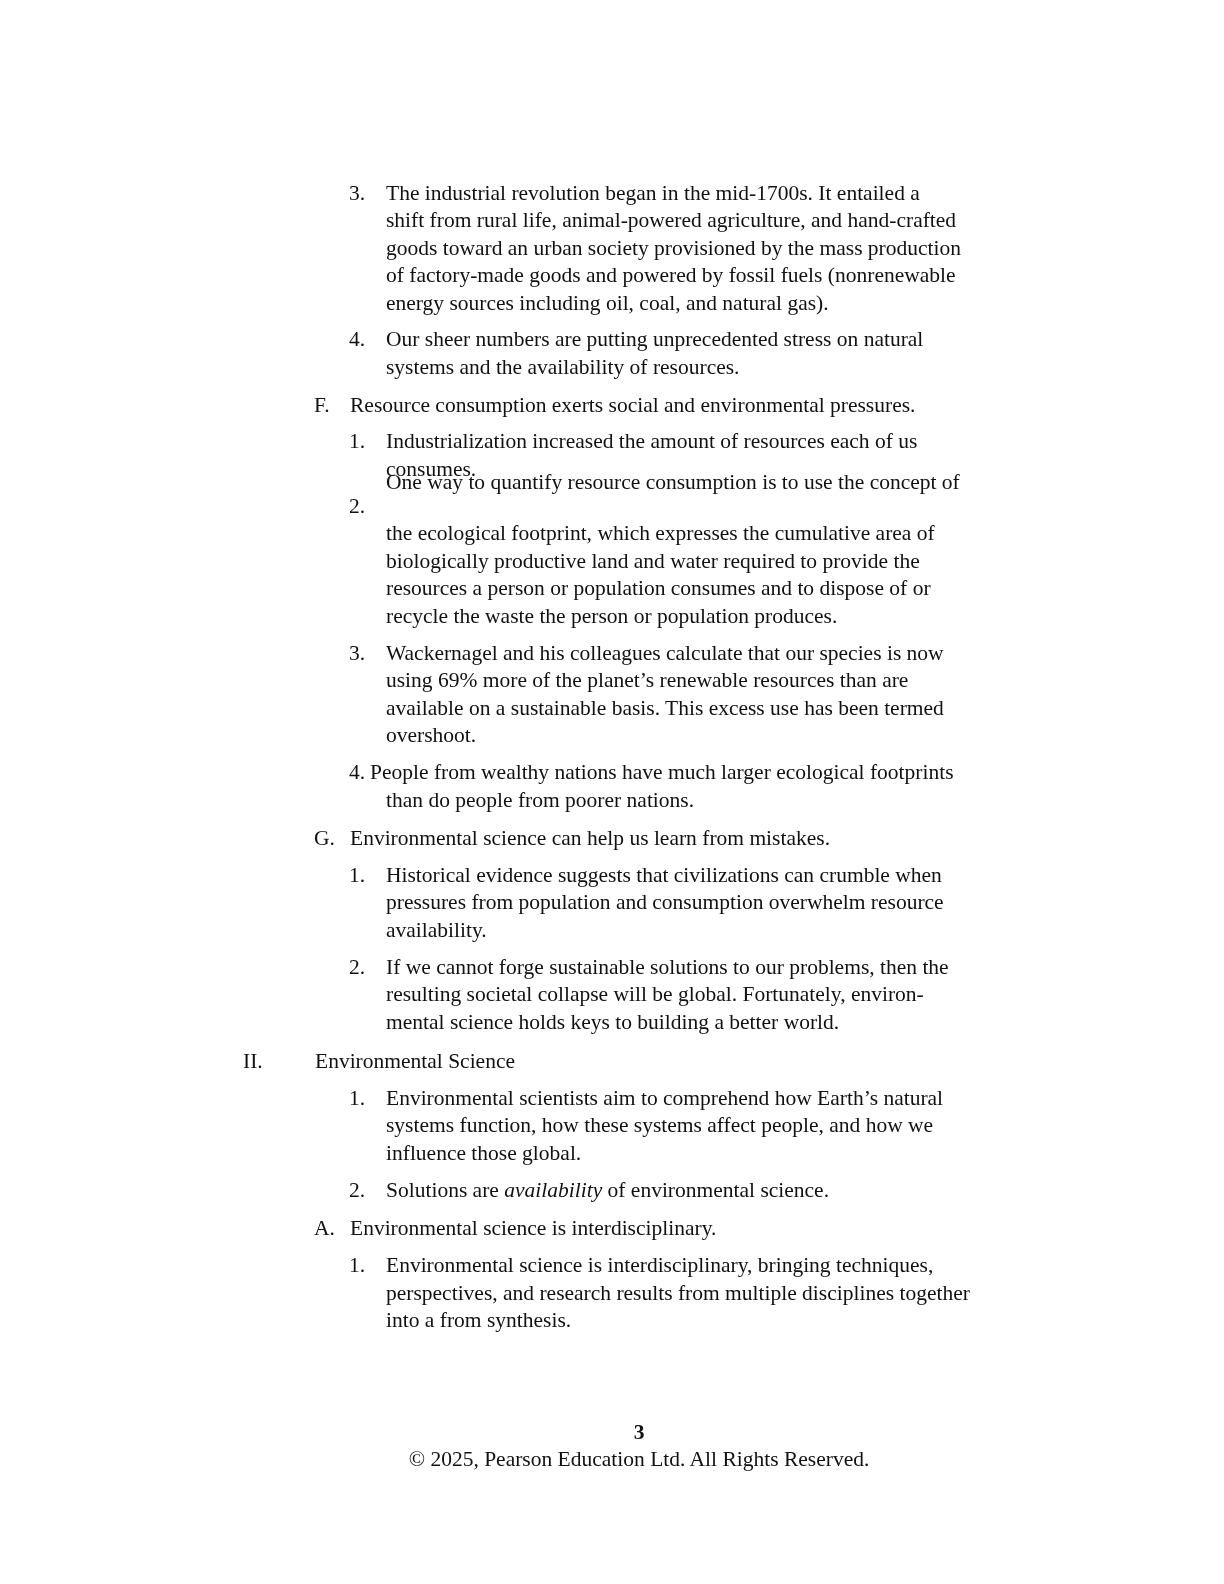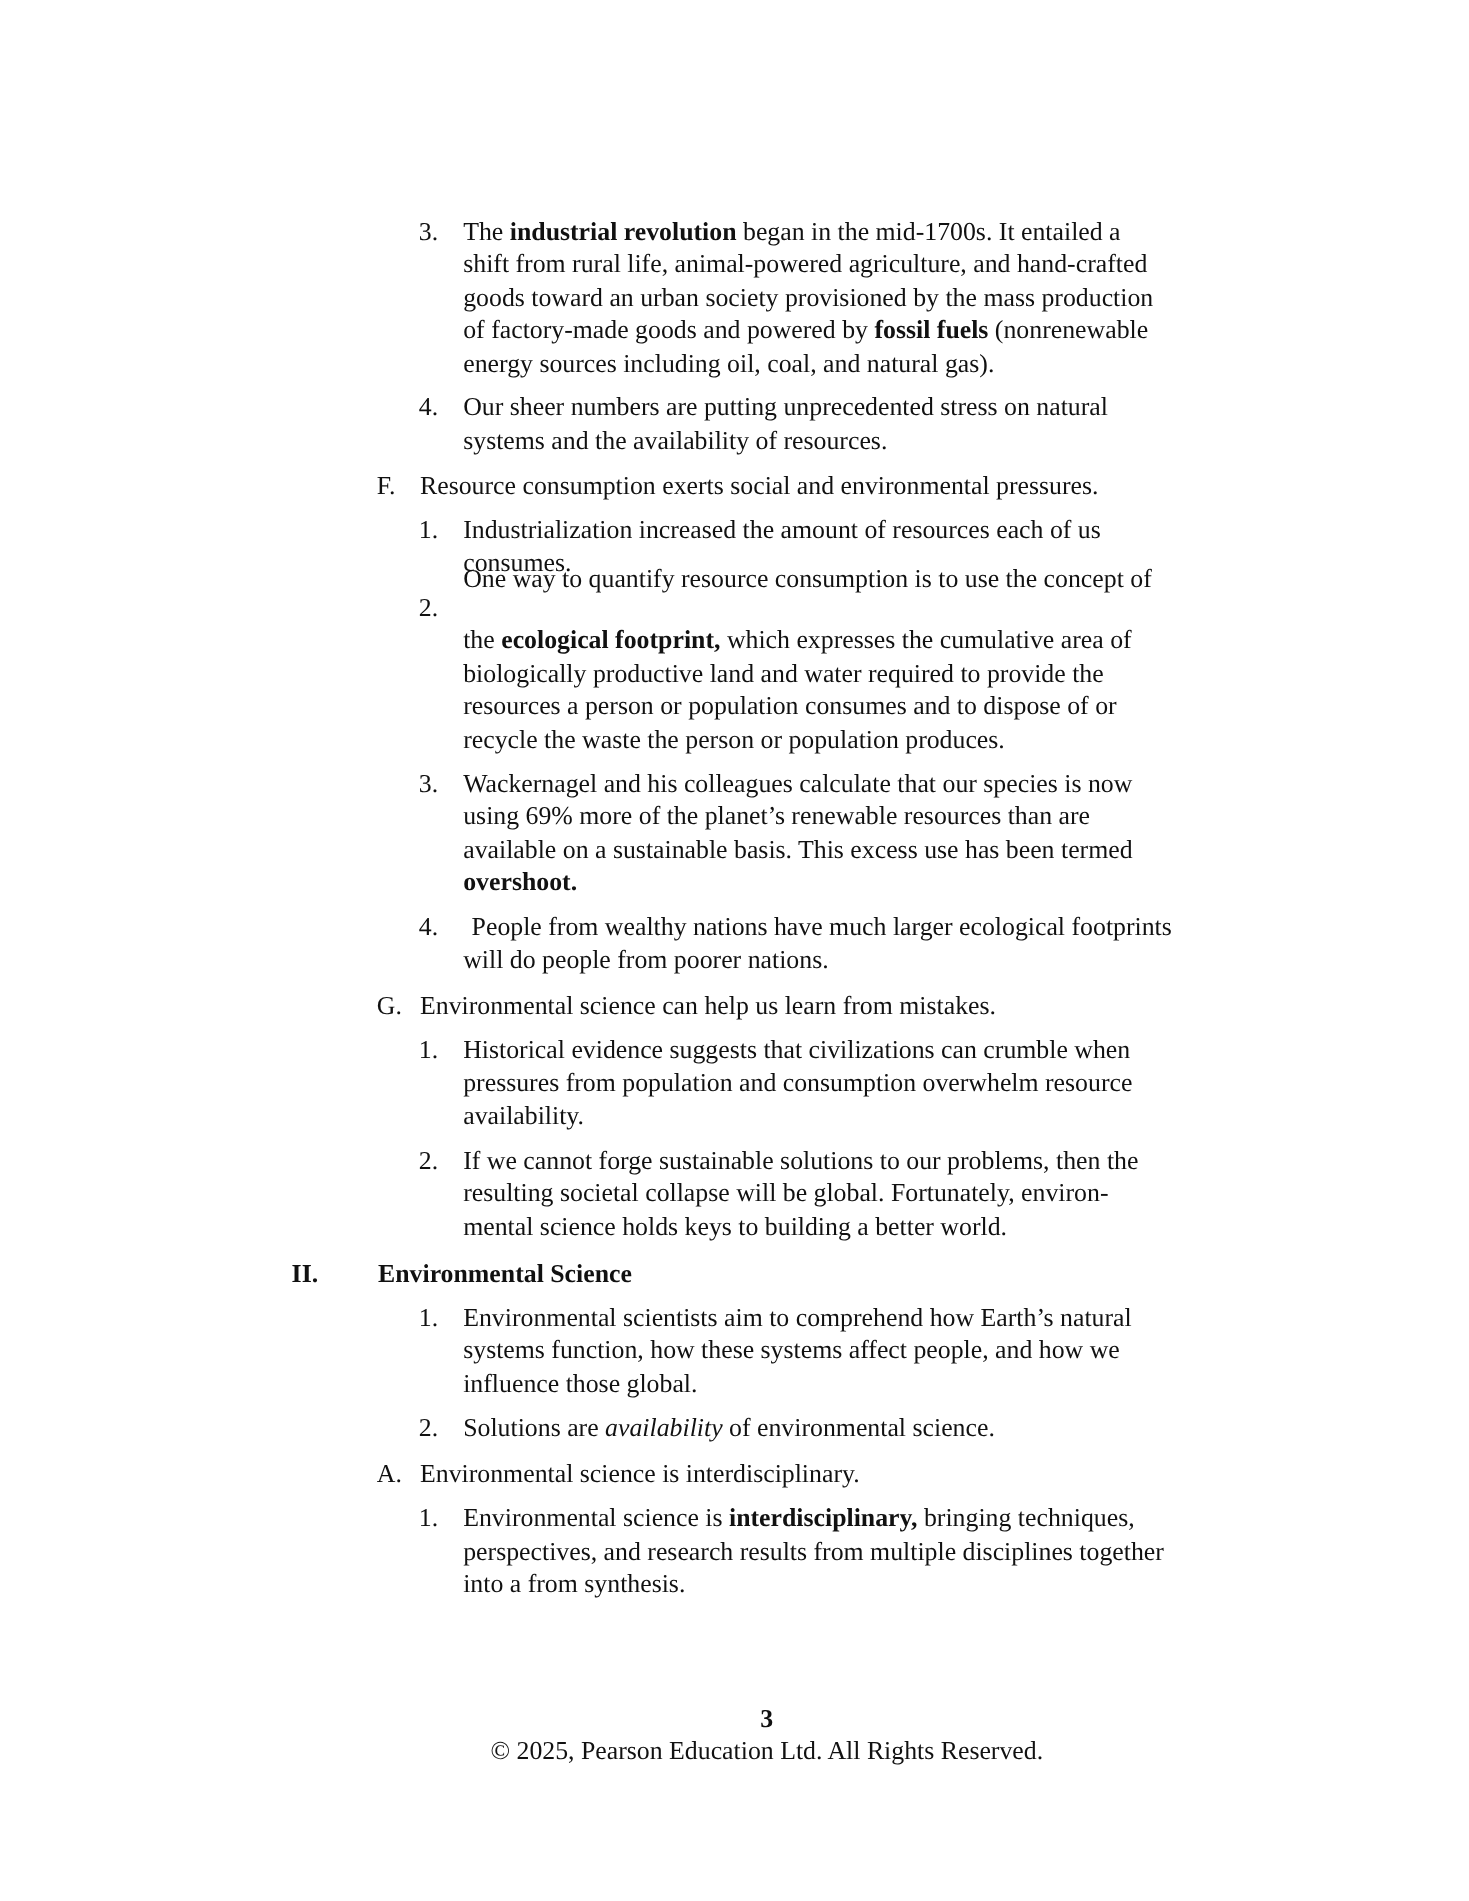--- a/index.html
+++ b/index.html
@@ -1,20 +1,20 @@
 <!DOCTYPE html>
 <html><head>
 <meta charset="utf-8">
 <style>
   html, body { margin:0; padding:0; background:#ffffff; }
   body { width:1224px; height:1584px; position:relative; overflow:hidden;
          font-family:"Liberation Serif", "DejaVu Serif", serif; color:#111; }
   .line { position:absolute; font-size:21.5px; line-height:27.6px; white-space:nowrap; }
   .num { position:absolute; font-size:21.5px; line-height:27.6px; }
-  b { font-weight:bold; }
+  b { font-weight:normal; }
   i { font-style:italic; }
   .footer-num { position:absolute; left:0; width:1278px; text-align:center; font-size:21.5px; font-weight:bold; top:1420px; }
   .footer-copy { position:absolute; left:0; width:1278px; text-align:center; font-size:21.5px; top:1447px; }
 </style>
 </head>
 <body>
 
 <div>
 
   <span class="num" style="left:349px;top:180px">3.</span>
@@ -42,22 +42,22 @@
   <div class="line" style="left:386px;top:575px">resources a person or population consumes and to dispose of or</div>
   <div class="line" style="left:386px;top:603px">recycle the waste the person or population produces.</div>
 
   <span class="num" style="left:349px;top:640px">3.</span>
   <div class="line" style="left:386px;top:640px">Wackernagel and his colleagues calculate that our species is now</div>
   <div class="line" style="left:386px;top:667px">using 69% more of the planet’s renewable resources than are</div>
   <div class="line" style="left:386px;top:695px">available on a sustainable basis. This excess use has been termed</div>
   <div class="line" style="left:386px;top:722px"><b>overshoot.</b></div>
 
   <span class="num" style="left:349px;top:759px">4.</span>
-  <div class="line" style="left:393px;top:759px">People from wealthy nations have much larger ecological footprints</div>
-  <div class="line" style="left:386px;top:787px">will do people from poorer nations.</div>
+  <div class="line" style="left:370px;top:759px">People from wealthy nations have much larger ecological footprints</div>
+  <div class="line" style="left:386px;top:787px">than do people from poorer nations.</div>
 
   <span class="num" style="left:314px;top:825px">G.</span>
   <div class="line" style="left:350px;top:825px">Environmental science can help us learn from mistakes.</div>
 
   <span class="num" style="left:349px;top:862px">1.</span>
   <div class="line" style="left:386px;top:862px">Historical evidence suggests that civilizations can crumble when</div>
   <div class="line" style="left:386px;top:889px">pressures from population and consumption overwhelm resource</div>
   <div class="line" style="left:386px;top:917px">availability.</div>
 
   <span class="num" style="left:349px;top:954px">2.</span>

